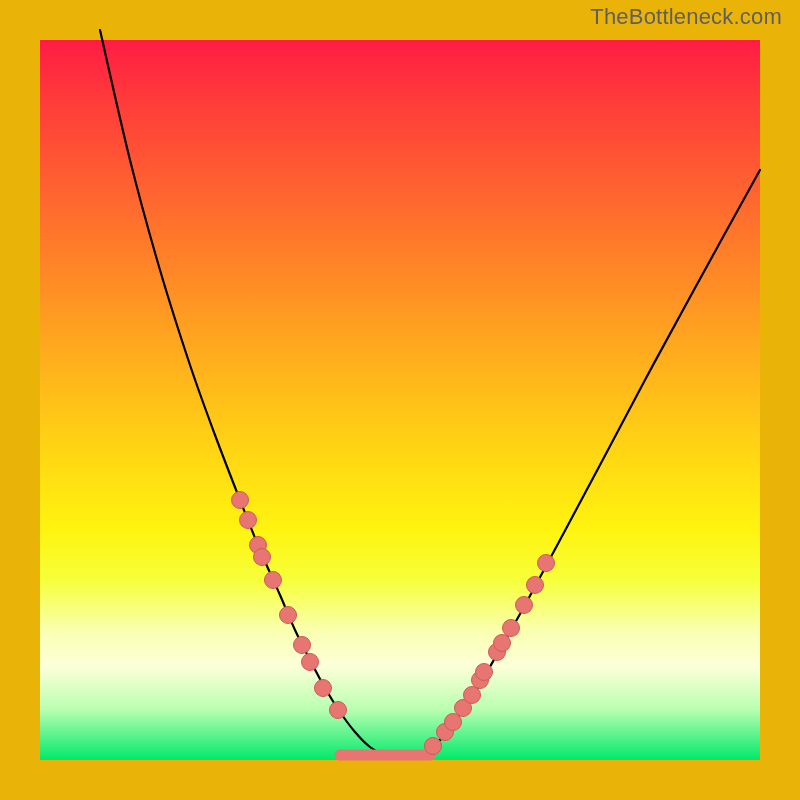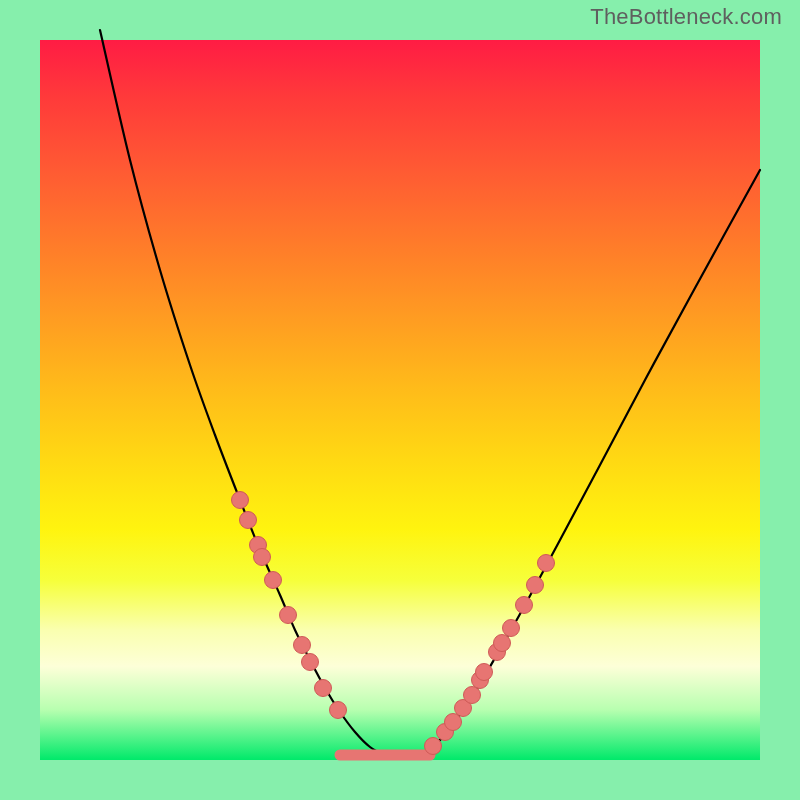--- a/index.html
+++ b/index.html
@@ -8,21 +8,21 @@
     width: 800px;
     height: 800px;
     background: #000;
     overflow: hidden;
     font-family: Arial, Helvetica, sans-serif;
   }
   .frame {
     position: relative;
     width: 800px;
     height: 800px;
-    background: #86efac;
+    background: #eab308;
     text-align: right;
   }
   .plot {
     position: absolute;
     left: 40px;
     top: 40px;
     width: 720px;
     height: 720px;
     background: linear-gradient(
       to bottom,

